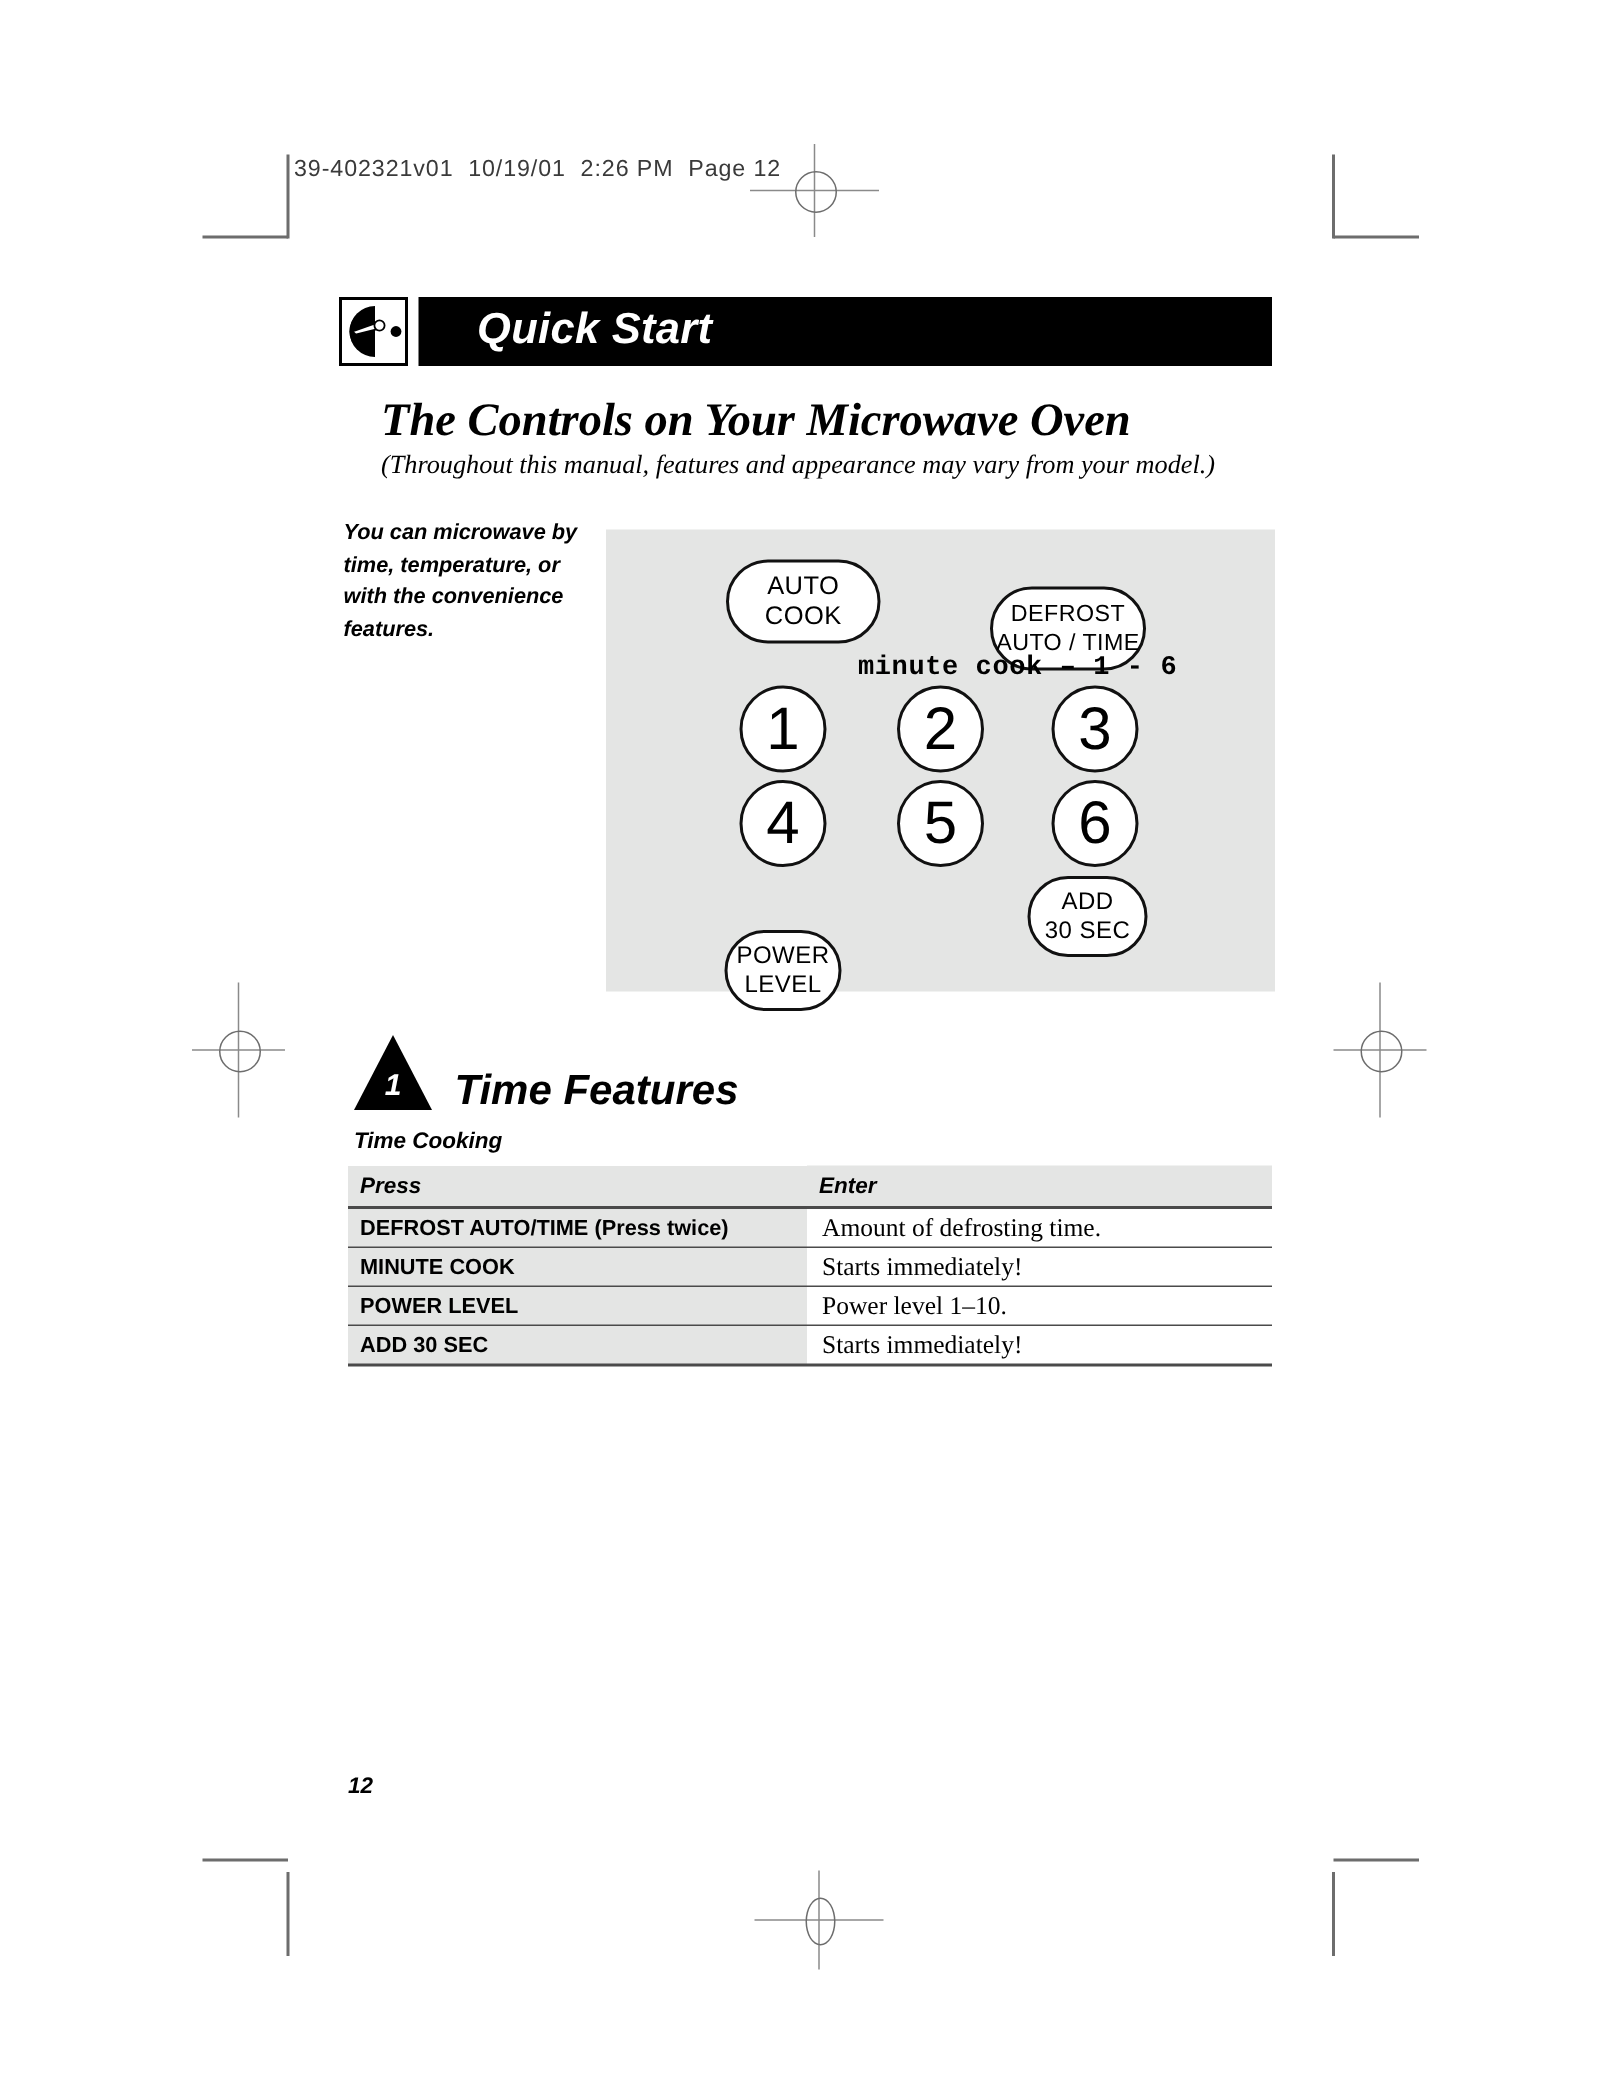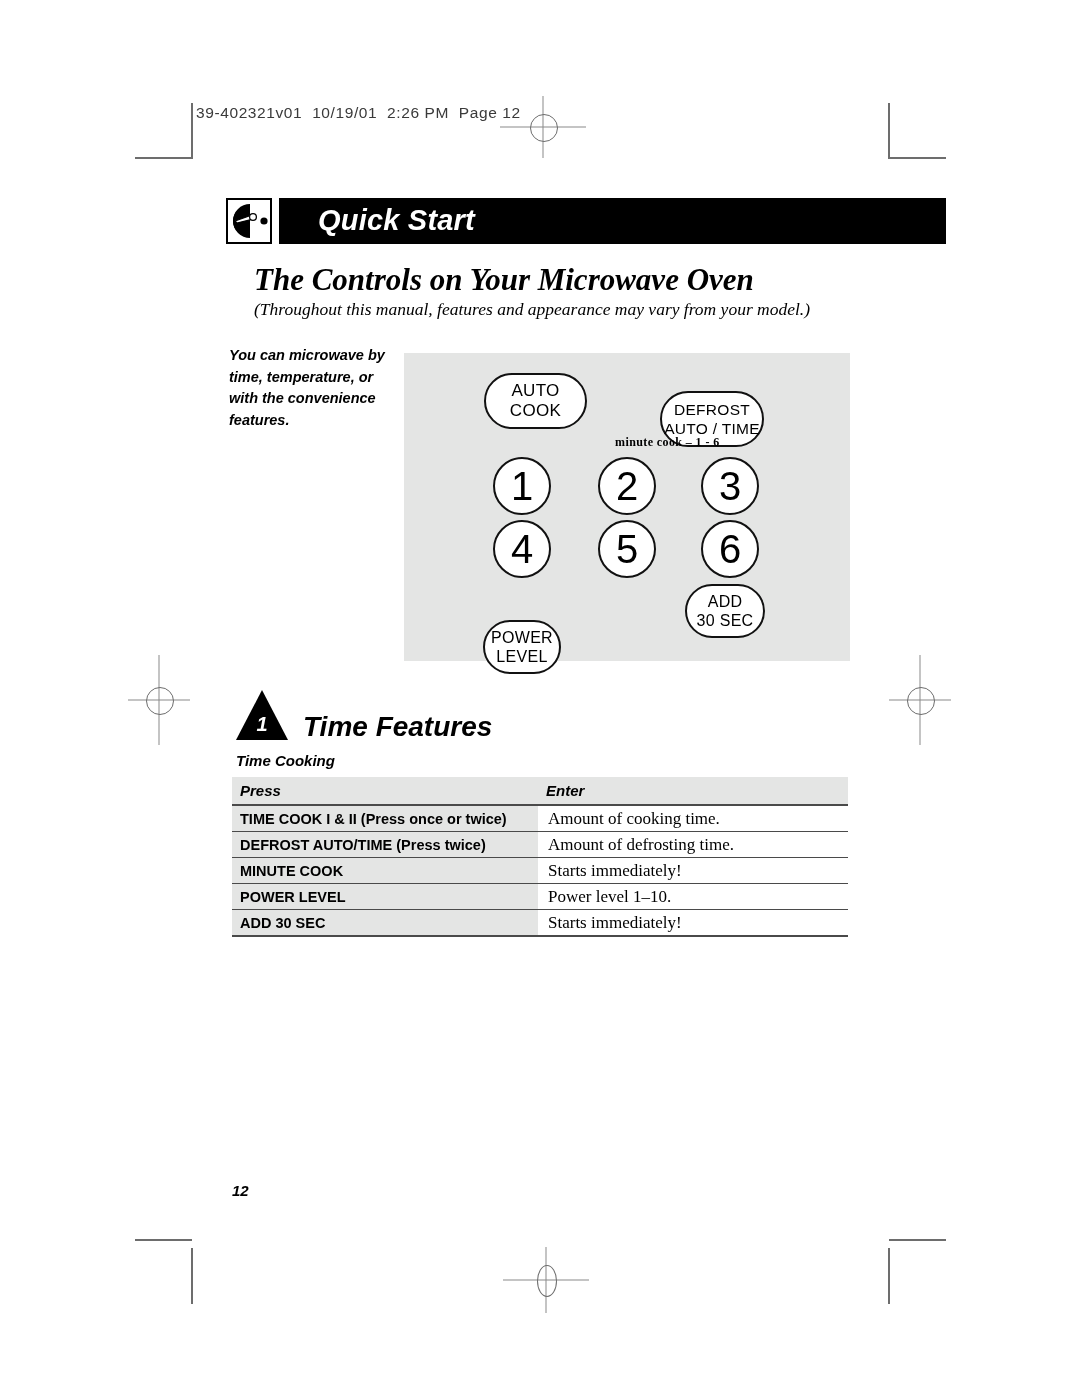--- a/index.html
+++ b/index.html
@@ -39,21 +39,21 @@
     white-space: pre;
   }
 
   
   .page { position: absolute; left: 0; top: 0; width: 1080px; height: 1397px; }
 
   .title-bar {
     position: absolute;
     left: 226px;
     top: 198px;
-    width: 720px;
+    width: 622px;
     height: 46px;
   }
   .title-icon {
     position: absolute;
     left: 0; top: 0;
     width: 46px; height: 46px;
     border: 2px solid #000;
     background: #fff;
     box-sizing: border-box;
   }
@@ -134,27 +134,26 @@
     font-family: "Liberation Sans", sans-serif;
     font-weight: normal;
     color: #000;
     text-align: center;
   }
   .btn.pill { border-radius: 999px; font-size: 17px; line-height: 20px; letter-spacing: 0.3px; }
   .btn.num  { border-radius: 50%; font-size: 40px; font-weight: normal; line-height: 1; }
 
   .panel-label {
     position: absolute;
-    font-family: Liberation Serif, serif;
-    font-weight: bold;
-    font-size: 12px;
+    font-family: Liberation Mono, monospace;
+    font-weight: bold;
+    font-size: 18px;
     letter-spacing: 0.4px;
     color: #000;
     white-space: nowrap;
-    margin-left: 43px;
   }
 
   
   .sec {
     position: absolute;
     left: 236px;
     top: 690px;
     width: 620px;
     height: 52px;
   }
@@ -385,24 +384,20 @@
 
   <table class="tbl">
     <colgroup>
         <col class="col-press">
         <col>
       </colgroup>
     <tbody>
       <tr class="head">
         <td class="c-press">Press</td>
         <td class="c-enter">Enter</td>
-      </tr>
-      <tr class="row">
-        <td class="c-press">TIME COOK I &amp; II (Press once or twice)</td>
-        <td class="c-enter">Amount of cooking time.</td>
       </tr>
       <tr class="row">
         <td class="c-press">DEFROST AUTO/TIME (Press twice)</td>
         <td class="c-enter">Amount of defrosting time.</td>
       </tr>
       <tr class="row">
         <td class="c-press">MINUTE COOK</td>
         <td class="c-enter">Starts immediately!</td>
       </tr>
       <tr class="row">

